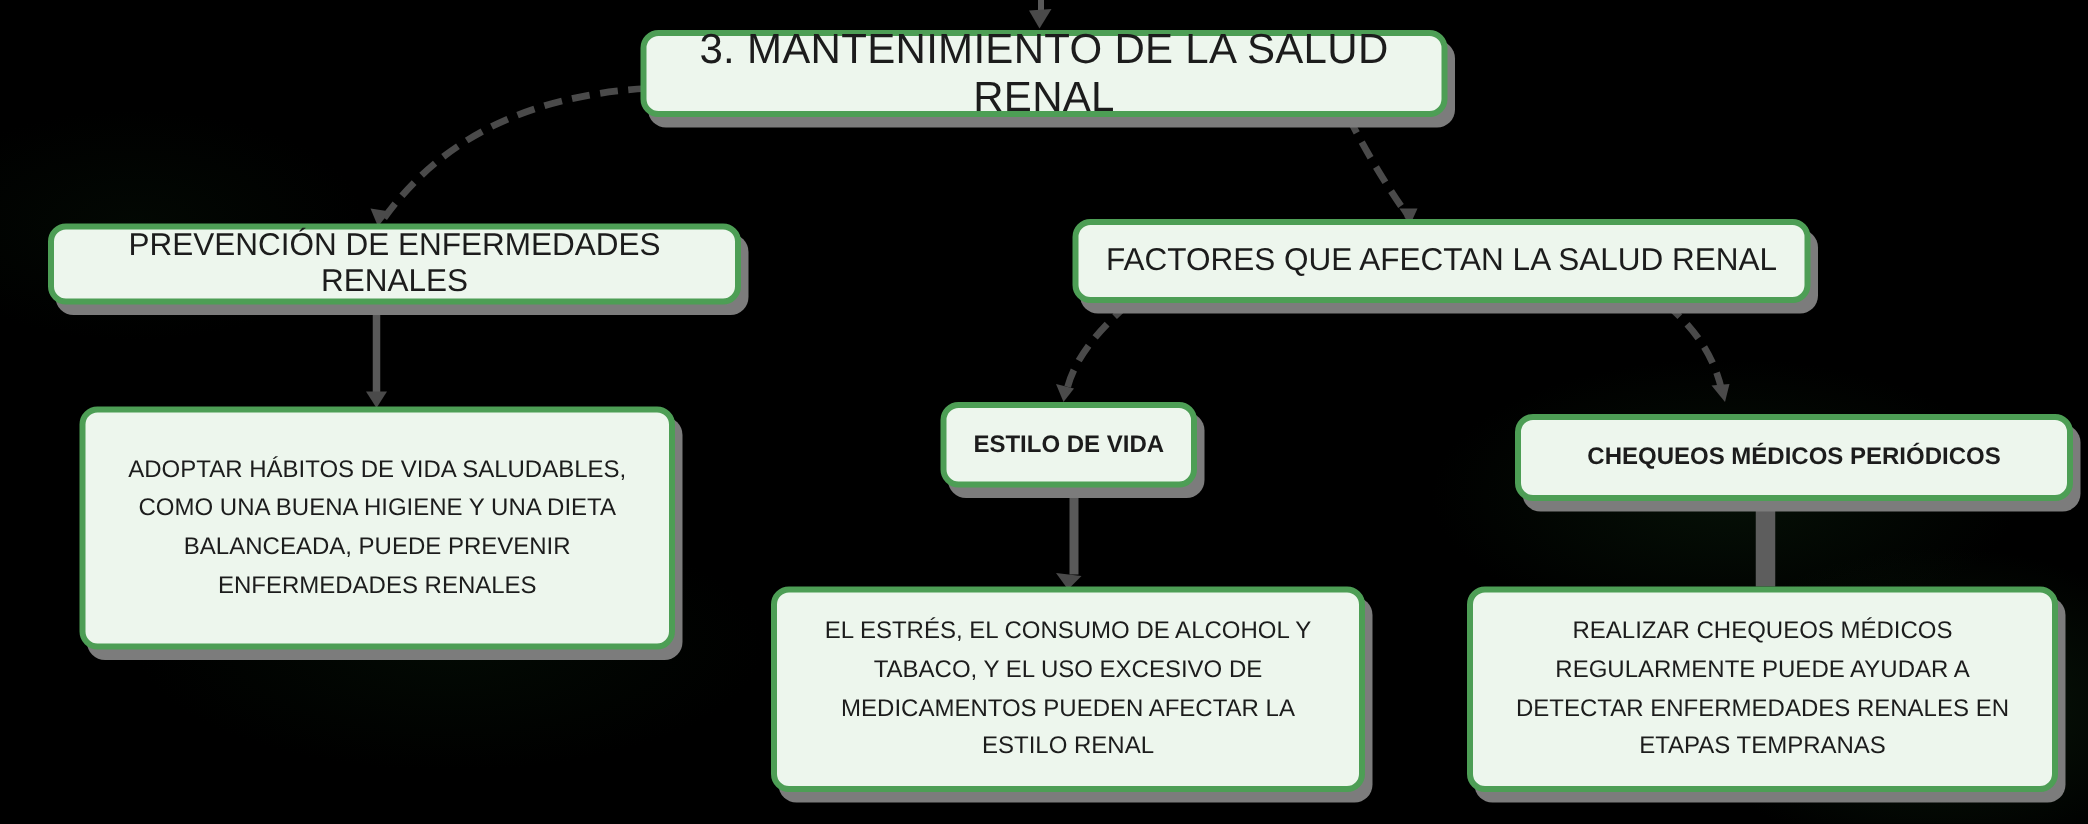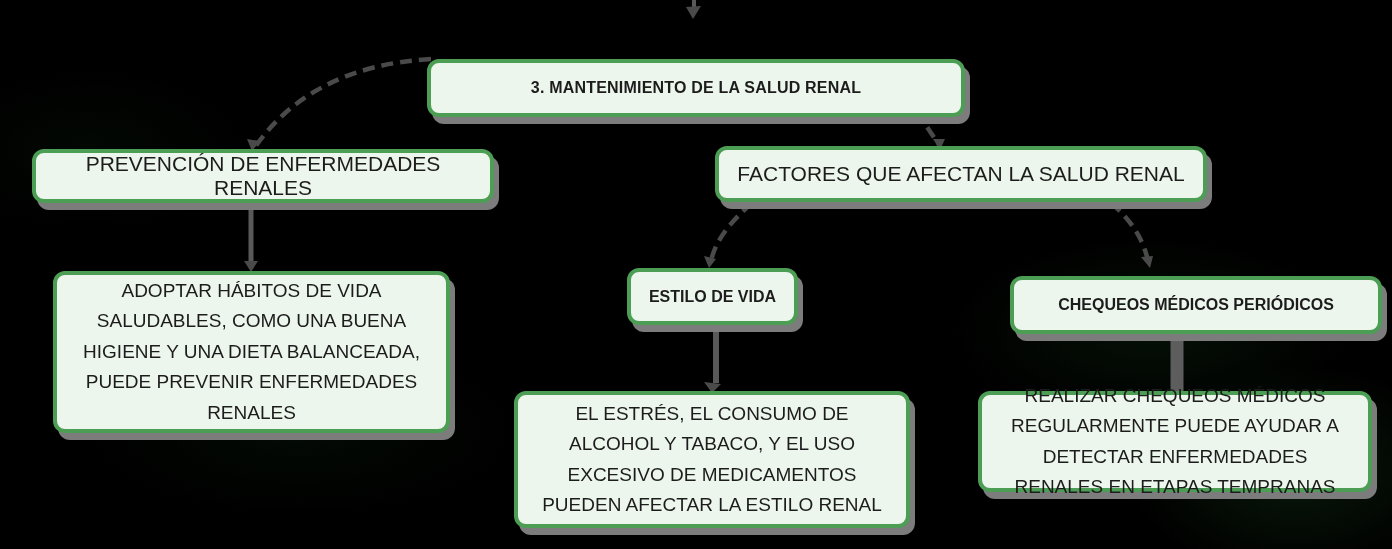--- a/index.html
+++ b/index.html
@@ -36,24 +36,24 @@
     text-align:center;
     background:var(--node-fill);
     border:4px solid var(--node-border);
     border-radius:12px;
     box-shadow:5px 7px 0 0 var(--node-shadow);
     color:var(--node-text);
     font-weight:500;
     padding:6px 14px;
     cursor:pointer;
   }
-  .node-title{font-weight:700;font-size:16px;letter-spacing:.2px;margin-top:39px;}
+  .node-title{font-weight:400;font-size:28px;letter-spacing:.2px;}
   .node-branch{font-size:21px;}
   .node-sub{font-size:16px;font-weight:bold;}
-  .node-detail{font-size:19px;line-height:1.6;padding:16px 18px;}
+  .node-detail{font-size:16px;line-height:1.6;padding:16px 18px;}
 </style>
 </head>
 <body>
 
 <svg id="edges" width="1392" height="549" viewBox="0 0 1392 549">
 
   <g>
     <path class="edge-solid" stroke-width="4" d="M 694 0 L 694 9"></path>
     <polygon class="arrow" points="686,7 701,6 693,19"></polygon>
   </g>
@@ -100,13 +100,13 @@
 <div class="node node-detail" style="left:53px;top:271px;width:397px;height:162px;">ADOPTAR HÁBITOS DE VIDA SALUDABLES, COMO UNA BUENA HIGIENE Y UNA DIETA BALANCEADA, PUEDE PREVENIR ENFERMEDADES RENALES</div>
 
 <div class="node node-branch" style="left:715px;top:146px;width:492px;height:56px;">FACTORES QUE AFECTAN LA SALUD RENAL</div>
 
 <div class="node node-sub" style="left:627px;top:268px;width:171px;height:57px;">ESTILO DE VIDA</div>
 
 <div class="node node-sub" style="left:1010px;top:276px;width:372px;height:58px;">CHEQUEOS MÉDICOS PERIÓDICOS</div>
 
 <div class="node node-detail" style="left:514px;top:391px;width:396px;height:137px;">EL ESTRÉS, EL CONSUMO DE ALCOHOL Y TABACO, Y EL USO EXCESIVO DE MEDICAMENTOS PUEDEN AFECTAR LA ESTILO RENAL</div>
 
-<div class="node node-detail" style="left:978px;top:391px;width:394px;height:101px;text-align:center;">REALIZAR CHEQUEOS MÉDICOS REGULARMENTE PUEDE AYUDAR A DETECTAR ENFERMEDADES RENALES EN ETAPAS TEMPRANAS</div>
+<div class="node node-detail" style="left:978px;top:391px;width:394px;height:137px;text-align:center;">REALIZAR CHEQUEOS MÉDICOS REGULARMENTE PUEDE AYUDAR A DETECTAR ENFERMEDADES RENALES EN ETAPAS TEMPRANAS</div>
 
 </body></html>

